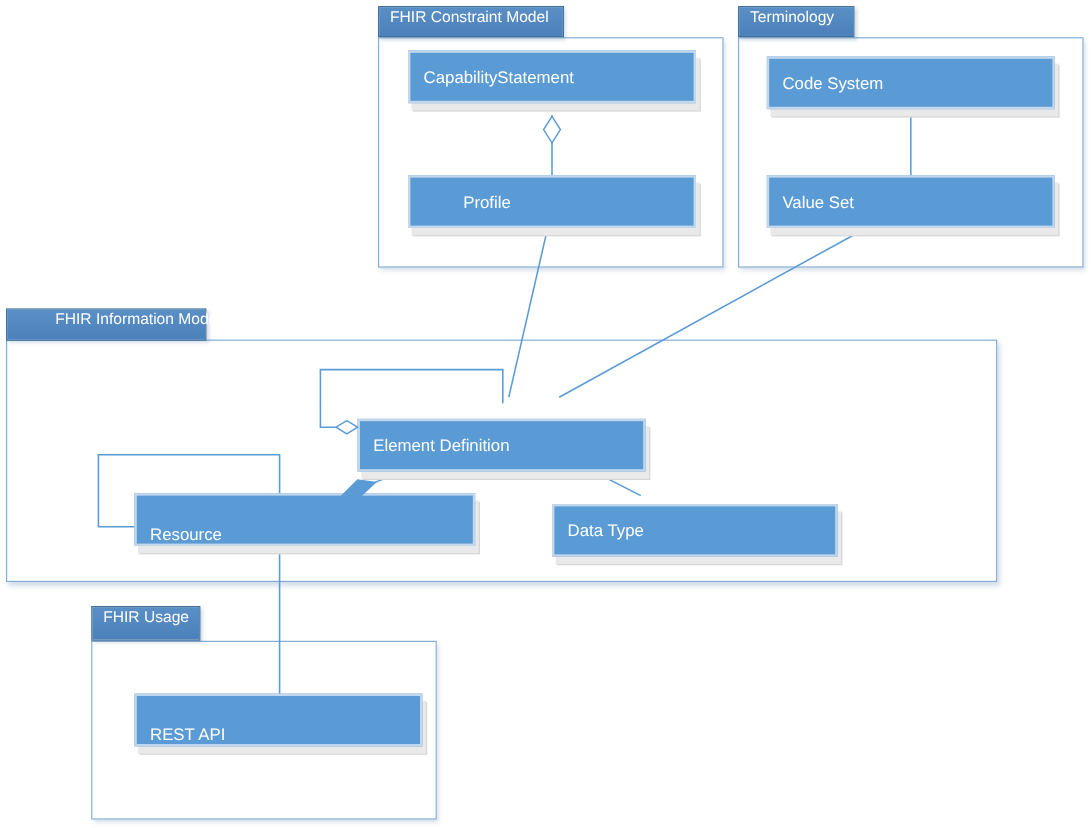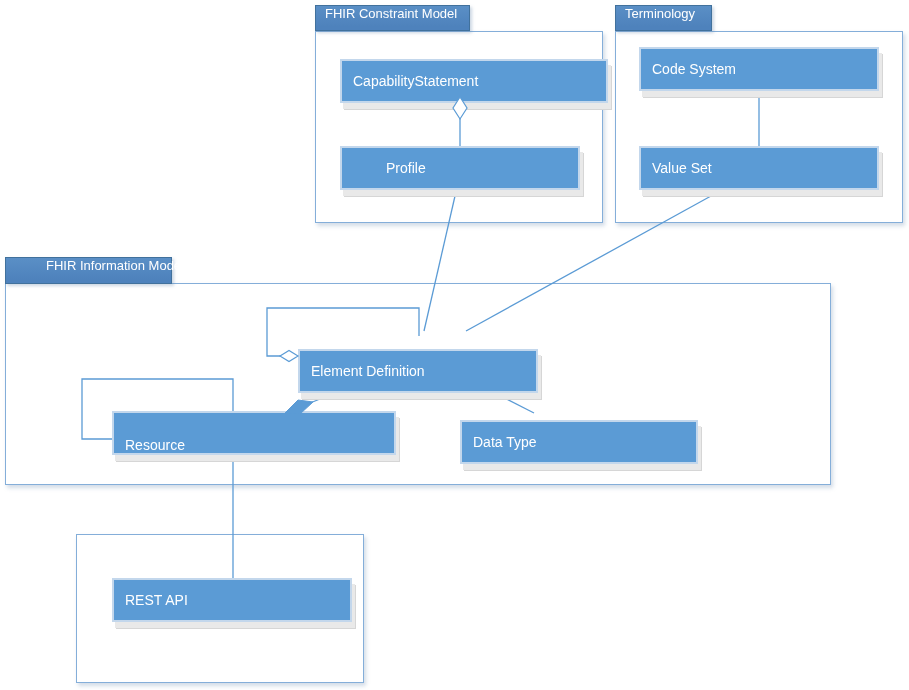--- a/index.html
+++ b/index.html
@@ -42,28 +42,28 @@
   
   #tab-constraint  { left:315px; top:5px;   width:155px; height:26px; }
   #body-constraint { left:315px; top:31px;  width:288px; height:192px; }
   #tab-terminology { left:615px; top:5px;   width:97px;  height:26px; }
   #body-terminology{ left:615px; top:31px;  width:288px; height:192px; }
   #tab-information { left:5px;   top:257px; width:167px; height:27px;padding-left:40px; }
   #body-information{ left:5px;   top:283px; width:826px; height:202px; }
   #tab-usage       { left:76px;  top:505px; width:91px;  height:29px; }
   #body-usage      { left:76px;  top:534px; width:288px; height:149px; }
 
-  #cls-capability  { left:340px; top:59px;  width:268px; height:44px; }
+  #cls-capability  { left:340px; top:42px;  width:240px; height:44px; }
   #cls-profile     { left:340px; top:146px; width:240px; height:44px;padding-left:44px; }
   #cls-codesystem  { left:639px; top:47px;  width:240px; height:44px; }
   #cls-valueset    { left:639px; top:146px; width:240px; height:44px; }
   #cls-elementdef  { left:298px; top:349px; width:240px; height:44px; }
   #cls-resource    { left:112px; top:411px; width:284px; height:44px;align-items:flex-end; }
   #cls-datatype    { left:460px; top:420px; width:238px; height:44px; }
-  #cls-restapi     { left:112px; top:578px; width:240px; height:44px; }
+  #cls-restapi     { left:112px; top:578px; width:240px; height:44px;align-items:flex-end; }
 
   
   .conn { fill:none; stroke:var(--connector,#5b9bd5); stroke-width:1.3; }
   .diamond-open   { fill:#ffffff; stroke:var(--connector,#5b9bd5); stroke-width:1.2; }
   .diamond-filled { fill:var(--connector,#5b9bd5); stroke:var(--connector,#5b9bd5); stroke-width:1; }
 </style>
 </head>
 <body>
 
 <div id="canvas">
@@ -87,20 +87,23 @@
 
   <div class="pkg-tab" id="tab-constraint">
     <span>FHIR Constraint Model</span>
   </div>
   <div class="pkg-tab" id="tab-terminology">
     <span>Terminology</span>
   </div>
   <div class="pkg-tab" id="tab-information">
     <span>FHIR Information Model</span>
   </div>
+  <div class="pkg-tab" id="tab-usage">
+    <span>FHIR Usage</span>
+  </div>
 
   <div class="cls" id="cls-capability">
     <span>CapabilityStatement</span>
   </div>
   <div class="cls" id="cls-profile">
     <span>Profile</span>
   </div>
   <div class="cls" id="cls-codesystem">
     <span>Code System</span>
   </div>

